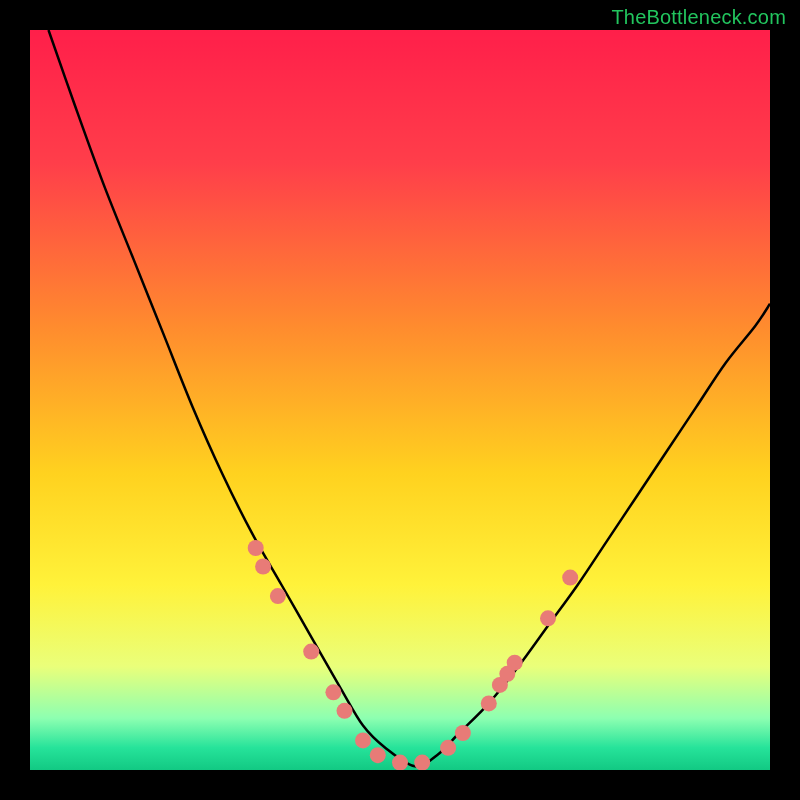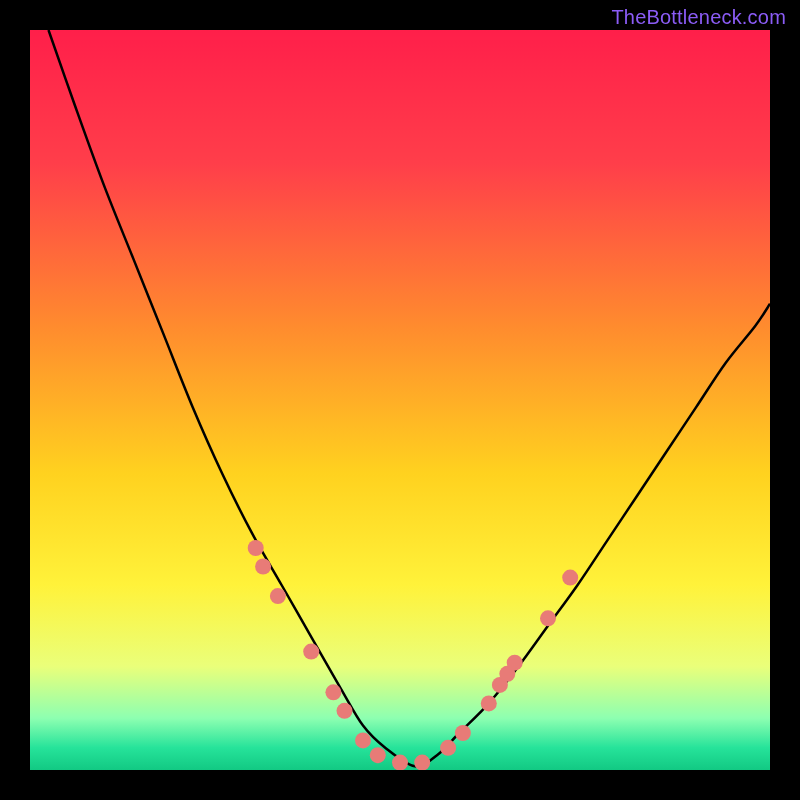--- a/index.html
+++ b/index.html
@@ -14,21 +14,21 @@
   .frame {
     position: relative;
     width: 800px;
     height: 800px;
     background: #000;
   }
   .watermark {
     position: absolute;
     top: 6px;
     right: 14px;
-    color: #8b5cf6;
+    color: #22c55e;
     font-size: 20px;
     font-weight: 500;
     letter-spacing: 0.2px;
     z-index: 3;
   }
   .plot {
     position: absolute;
     left: 30px;
     top: 30px;
     width: 740px;

